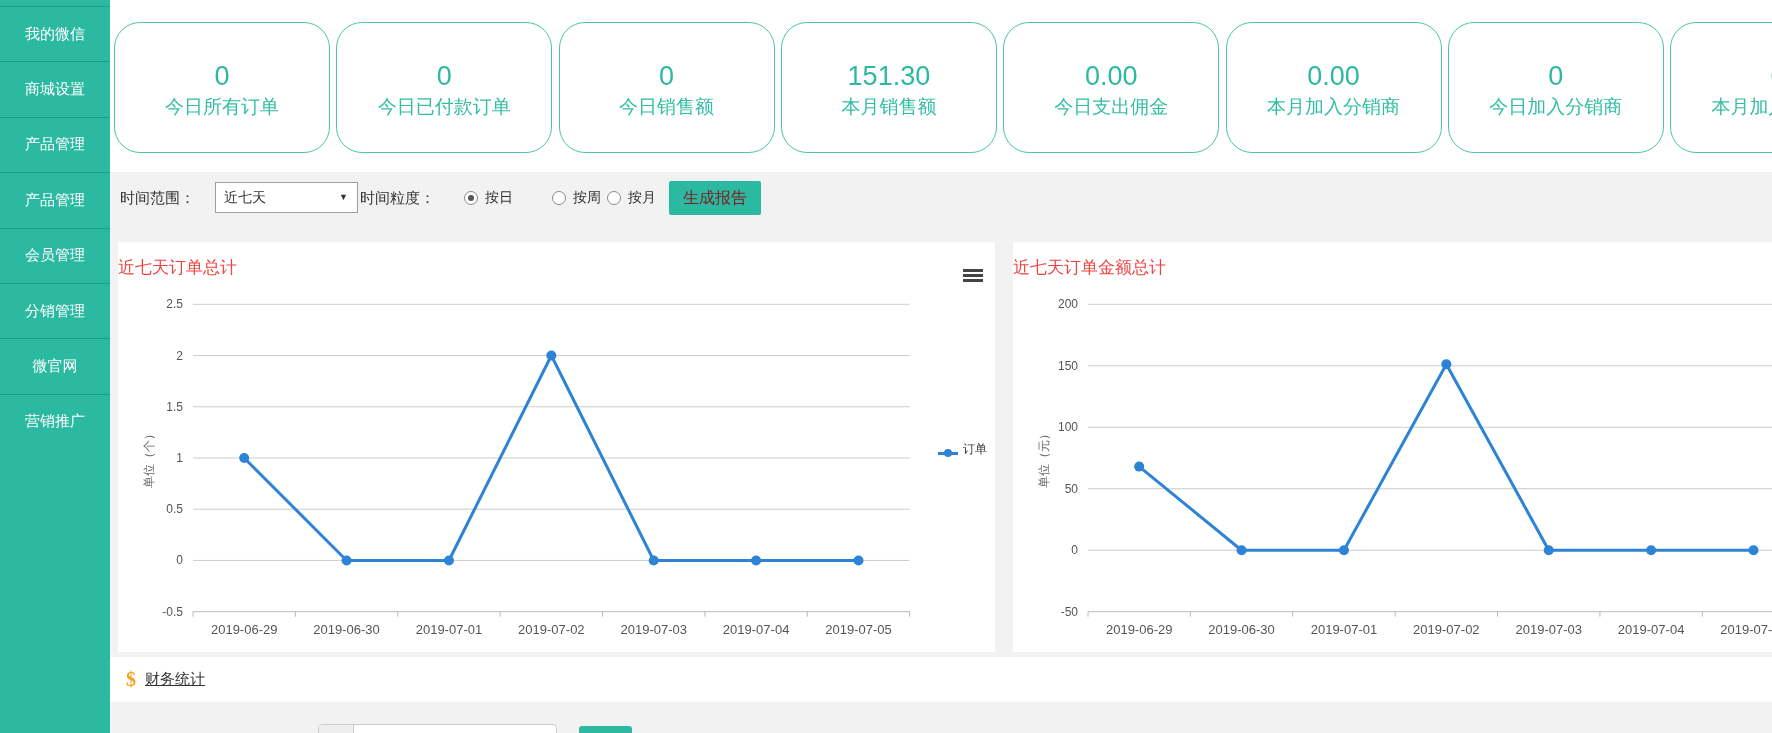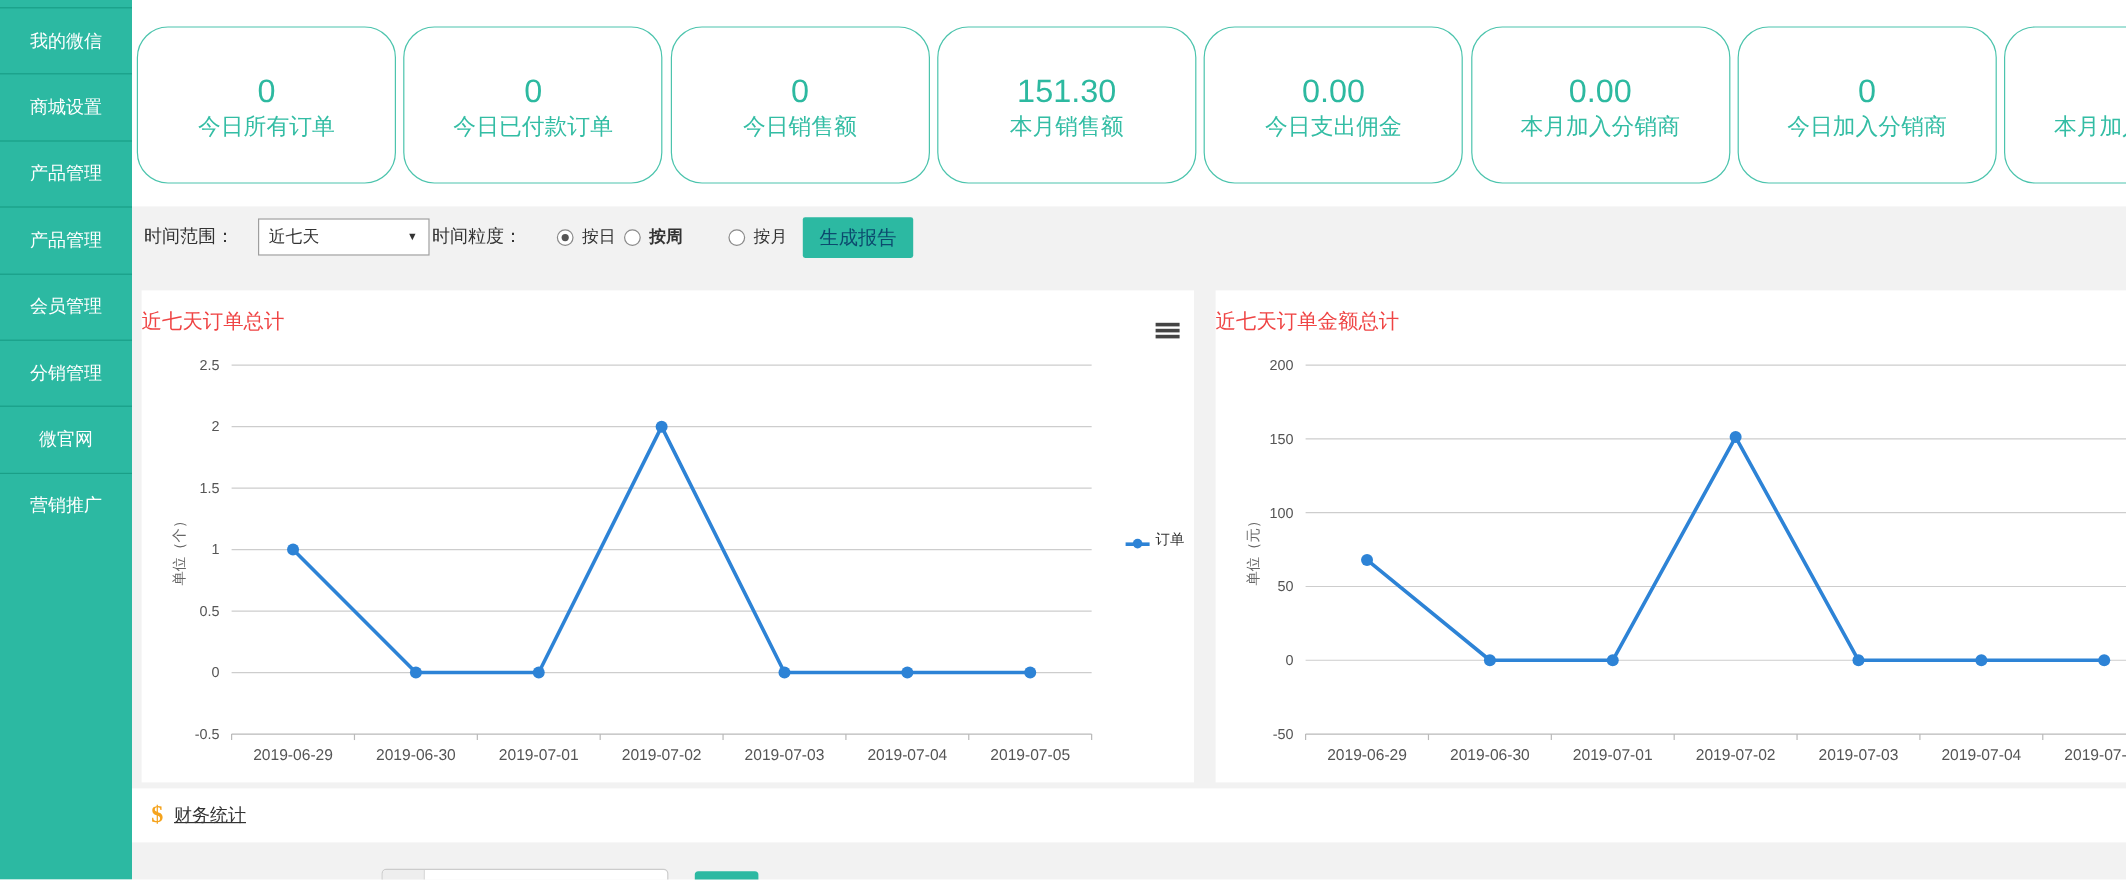--- a/index.html
+++ b/index.html
@@ -11,21 +11,21 @@
   .card { position:absolute; top:22px; width:216px; height:131px; background:#fff; border:1px solid #4cc4ad; border-radius:26px; text-align:center; }
   .card .num { margin-top:38px; font-size:27px; line-height:30px; color:#2db9a0; }
   .card .lbl { margin-top:3px; font-size:19px; line-height:26px; color:#33bda4; }
   .flabel { position:absolute; font-size:15px; color:#333; line-height:16px; top:190px; }
   .select { position:absolute; left:215px; top:182px; width:143px; height:31px; background:#fff; border:1px solid #9e9e9e; font-size:14px; color:#333; line-height:29px; padding-left:8px; cursor:pointer; }
   .select .arrow { position:absolute; right:9px; top:0; font-size:9px; color:#333; }
   .radio-group { position:absolute; top:190px; display:flex; align-items:center; cursor:pointer; }
   .radio-circle { width:14px; height:14px; border-radius:50%; border:1px solid #8a8a8a; background:#fff; position:relative; }
   .radio-circle.checked::after { content:""; position:absolute; left:3px; top:3px; width:6px; height:6px; border-radius:50%; background:#555; }
   .radio-group .rlbl { margin-left:7px; font-size:14px; color:#333; line-height:15px; }
-  .report-btn { position:absolute; left:669px; top:181px; width:92px; height:34px; background:#2cb9a2; color:#0c4a6e; border:none; font-size:16px; font-family:Liberation Sans, sans-serif; border-radius:2px; cursor:pointer; }
+  .report-btn { position:absolute; left:669px; top:181px; width:92px; height:34px; background:#2cb9a2; color:#7f1d1d; border:none; font-size:16px; font-family:Liberation Sans, sans-serif; border-radius:2px; cursor:pointer; }
   .panel { position:absolute; top:242px; width:877px; height:410px; background:#fff; }
   .panel .c-title { position:absolute; left:0; top:14px; width:100%; text-align:left; font-size:17px; color:#ef4444; }
   .toolbox { position:absolute; left:845px; top:27px; width:20px; cursor:pointer; }
   .toolbox div { height:2.6px; background:#444; margin-bottom:2.4px; }
   .legend { position:absolute; left:820px; top:199px; display:flex; align-items:flex-end; cursor:pointer; }
   .legend .marker { position:relative; width:20px; height:10px; }
   .legend .marker .ln { position:absolute; left:0; top:3.5px; width:20px; height:3px; }
   .legend .marker .dt { position:absolute; left:6px; top:1px; width:8px; height:8px; border-radius:50%; }
   .legend .lname { margin-left:5px; font-size:12px; color:#333; }
   .finance-band { position:absolute; left:110px; top:657px; width:1662px; height:45px; background:#fff; display:flex; align-items:center; }
@@ -90,21 +90,21 @@
 <div class="select">
   <span>近七天</span>
   <span class="arrow">▼</span>
 </div>
 <span class="flabel" style="left:360px">时间粒度：</span>
 <div id="radios">
     <div class="radio-group" style="left: 464px;">
       <div class="radio-circle checked"></div>
       <span class="rlbl">按日</span>
     </div>
-    <div class="radio-group" style="left: 520px; font-weight: bold;">
+    <div class="radio-group" style="left: 552px;">
       <div class="radio-circle"></div>
       <span class="rlbl">按周</span>
     </div>
     <div class="radio-group" style="left: 607px;">
       <div class="radio-circle"></div>
       <span class="rlbl">按月</span>
     </div>
   </div>
 <button class="report-btn">生成报告</button>
 

